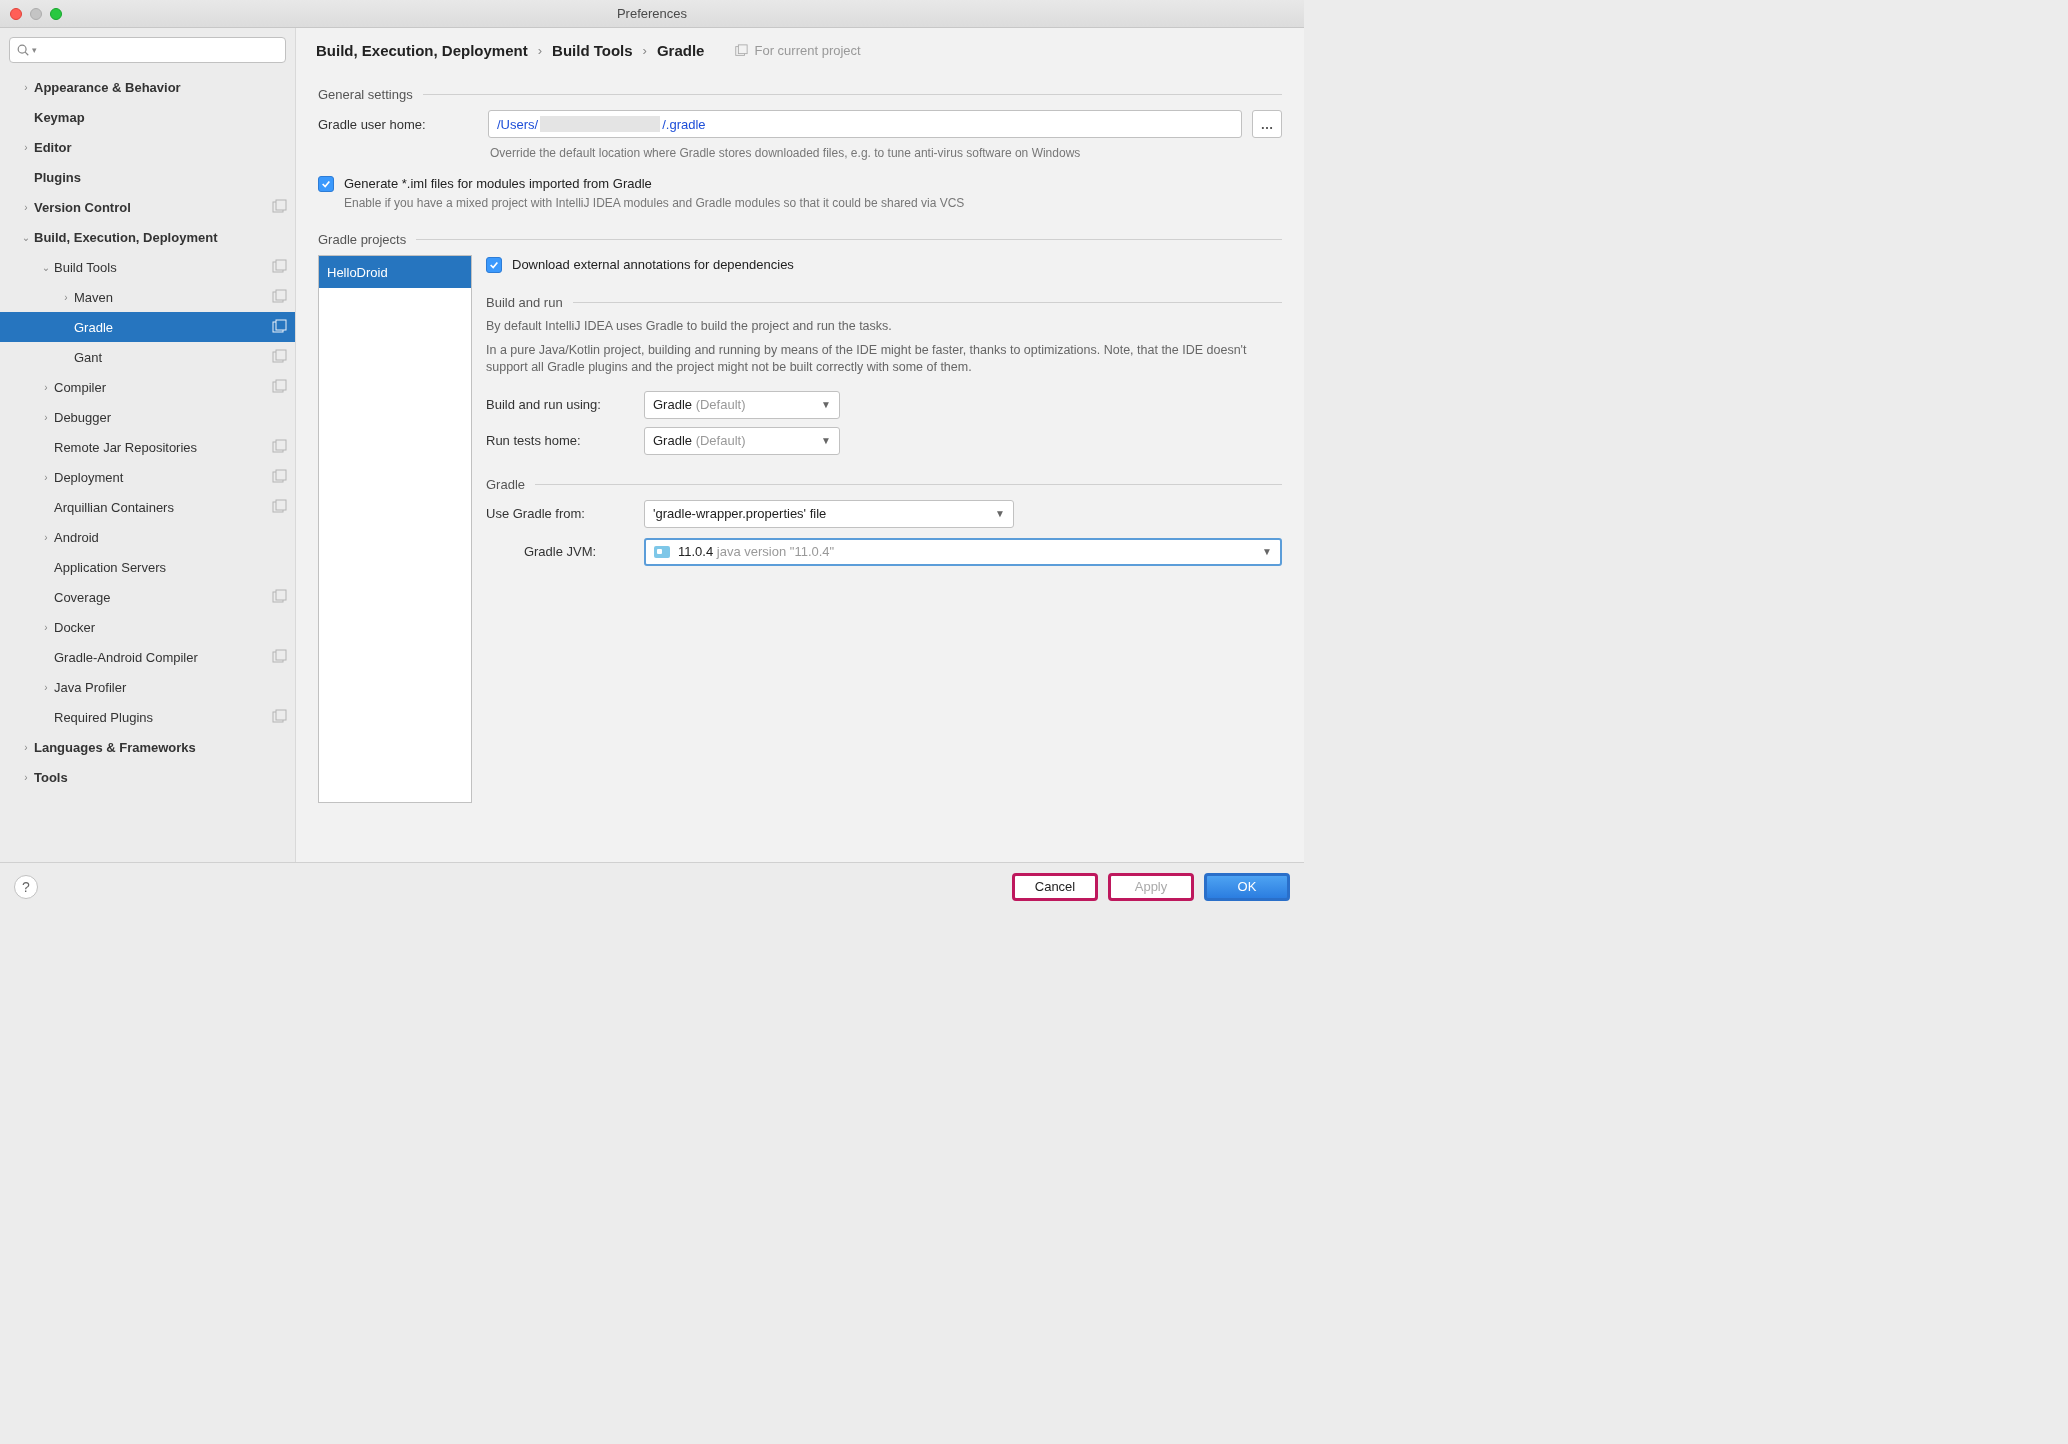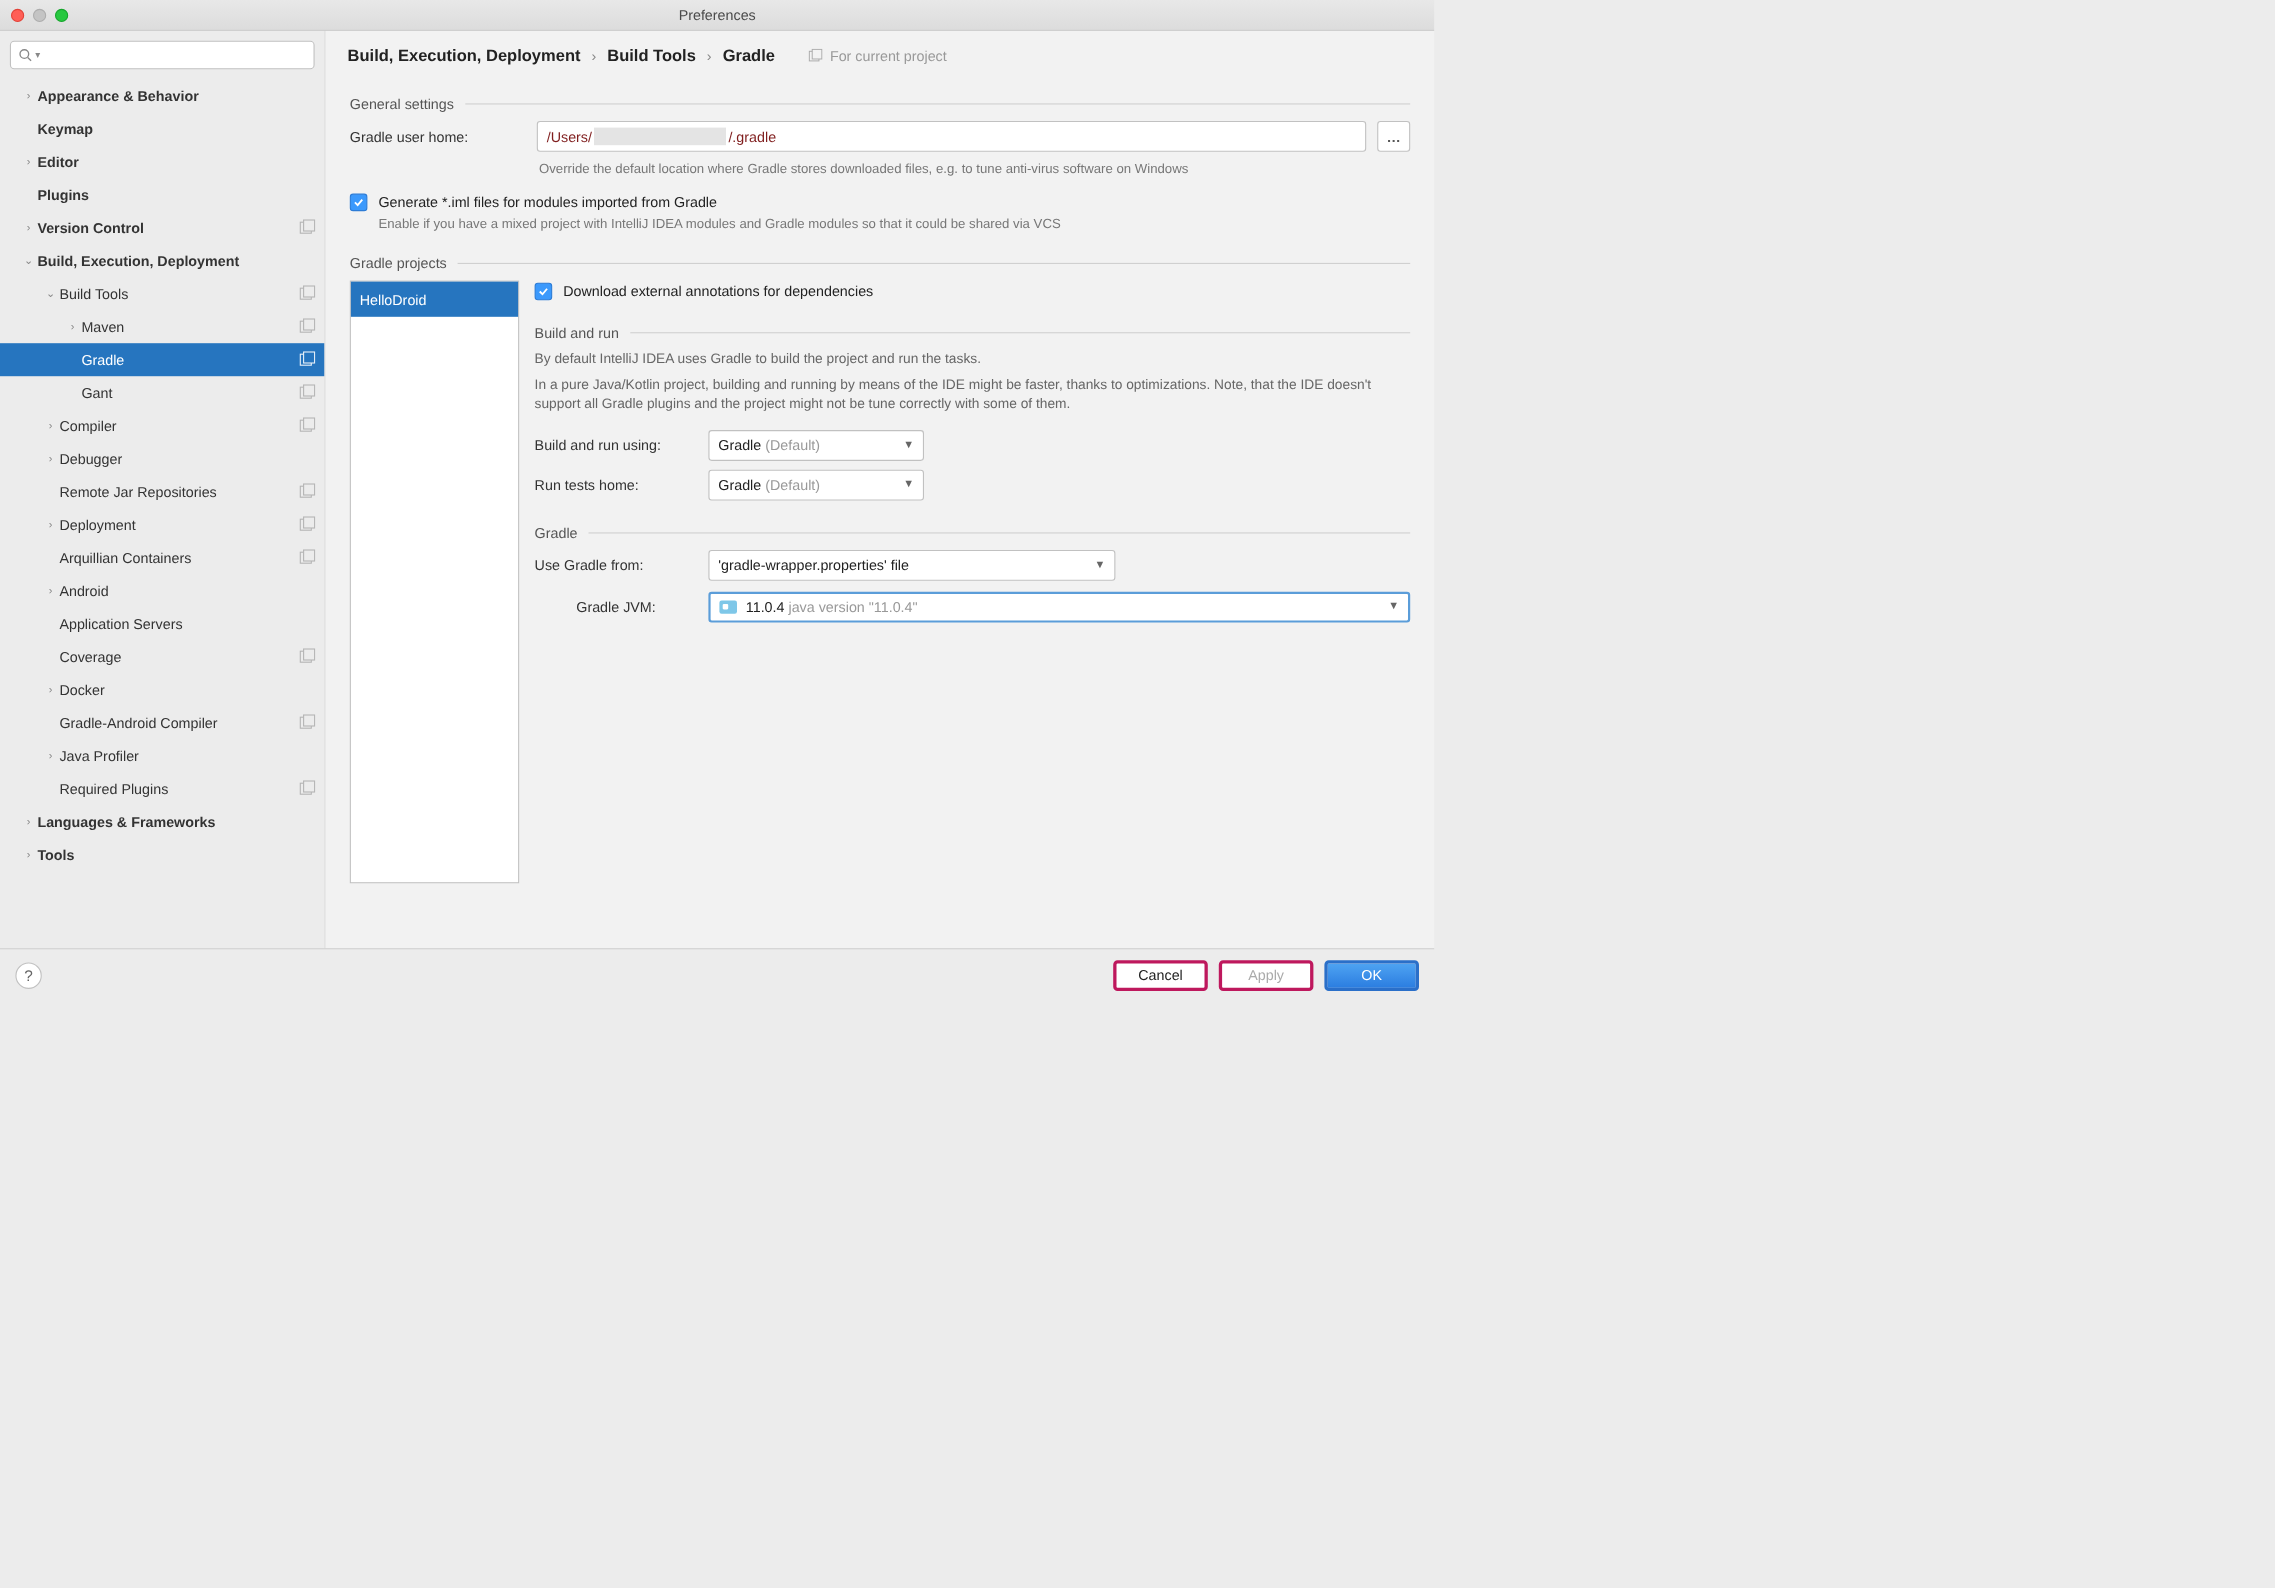--- a/index.html
+++ b/index.html
@@ -87,21 +87,21 @@
 }
 .section-head .sh-label { font-size: 13px; color: #555; }
 .section-head .sh-line { flex: 1; height: 1px; background: #d0d0d0; }
 .form-row { display: flex; align-items: center; gap: 10px; margin: 8px 0; }
 .form-label { width: 160px; font-size: 13px; color: #333; }
 .form-label-narrow { width: 148px; font-size: 13px; color: #333; }
 .text-input {
   flex: 1; height: 28px;
   border: 1px solid #c1c1c1; border-radius: 3px;
   background: #fff; padding: 0 8px;
-  font-size: 13px; color: #7f1d1d;
+  font-size: 13px; color: #1d4ed8;
 }
 .btn-ellipsis {
   width: 30px; height: 28px;
   border: 1px solid #c1c1c1; border-radius: 3px;
   background: #fff; display: flex; align-items: center; justify-content: center;
   font-weight: 700; color: #555;
 }
 .hint { font-size: 12px; color: #777; margin-left: 172px; margin-top: 4px; }
 .chk-row { display: flex; align-items: flex-start; gap: 10px; margin: 16px 0 4px 0; }
 .checkbox {
@@ -403,21 +403,21 @@
               </div>
               <span class="chk-text">Download external annotations for dependencies</span>
             </div>
 
             <div class="section-head" style="margin-top:22px;justify-content:flex-end;">
               <span class="sh-label">Build and run</span>
               <span class="sh-line"></span>
             </div>
 
             <p class="desc-p">By default IntelliJ IDEA uses Gradle to build the project and run the tasks.</p>
-            <p class="desc-p">In a pure Java/Kotlin project, building and running by means of the IDE might be faster, thanks to optimizations. Note, that the IDE doesn't support all Gradle plugins and the project might not be tune correctly with some of them.</p>
+            <p class="desc-p">In a pure Java/Kotlin project, building and running by means of the IDE might be faster, thanks to optimizations. Note, that the IDE doesn't support all Gradle plugins and the project might not be built correctly with some of them.</p>
 
             <div class="form-row" style="margin-top:14px;">
               <span class="form-label-narrow">Build and run using:</span>
               <div class="combo">
                 <span class="combo-text"><span>Gradle</span> <span class="grey">(Default)</span></span>
                 <span class="caret">▼</span>
               </div>
             </div>
             <div class="form-row">
               <span class="form-label-narrow">Run tests home:</span>

